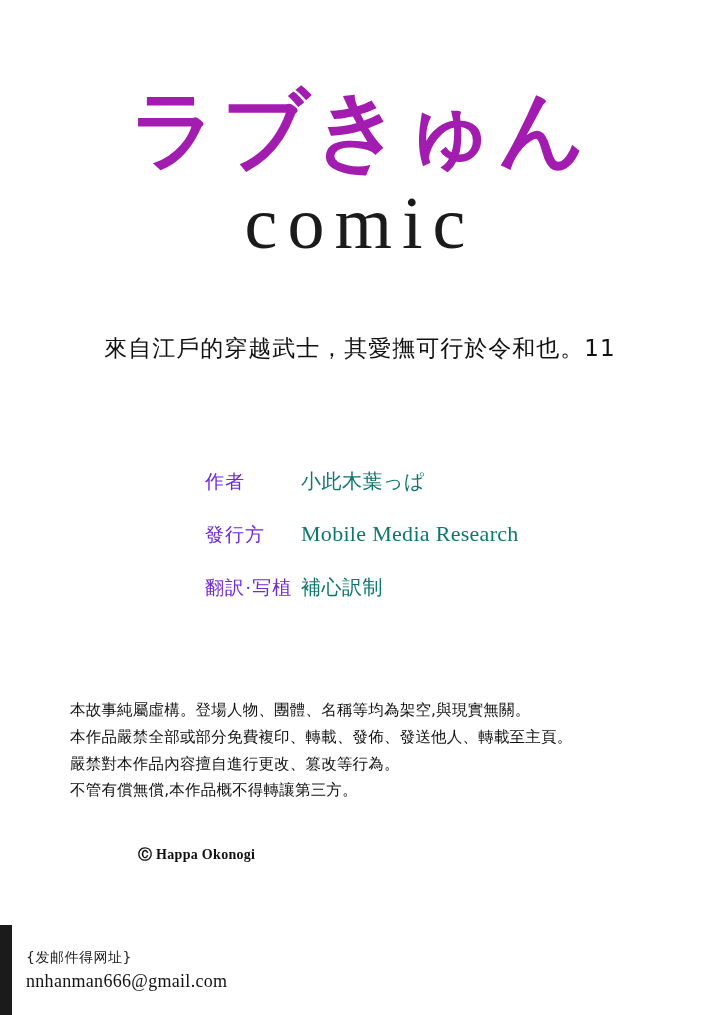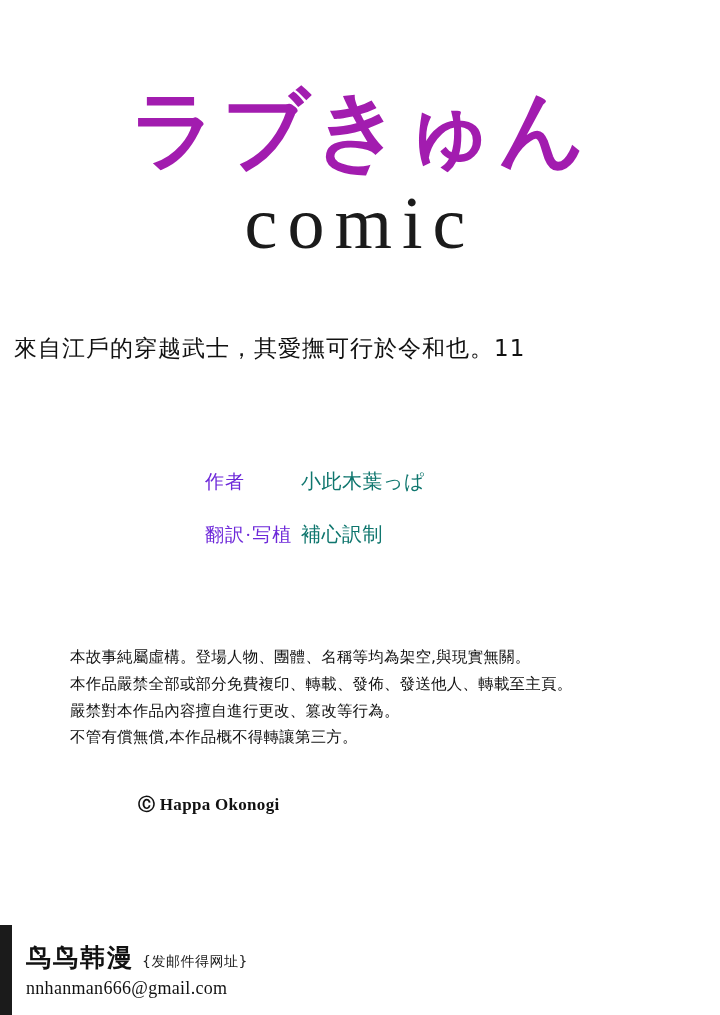--- a/index.html
+++ b/index.html
@@ -44,21 +44,21 @@
     font-size: 74px;
     font-weight: 400;
     color: #1b1b1b;
     letter-spacing: 10px;
     line-height: 1.0;
   }
 
   
   .title-wrap {
     margin-top: 72px;
-    text-align: left;
+    text-align: center;
     padding: 0 14px;
   }
   .title {
     font-family: "DejaVu Sans", sans-serif;
     font-size: 23px;
     font-weight: 400;
     color: #111111;
     letter-spacing: 1px;
     line-height: 1.4;
   }
@@ -110,21 +110,21 @@
     line-height: 1.72;
     letter-spacing: 0.2px;
     white-space: nowrap;
   }
 
   
   .copyright {
     margin-top: 42px;
     padding-left: 138px;
     font-family: "Liberation Serif", serif;
-    font-size: 17px;
+    font-size: 14px;
     font-weight: 700;
     color: #111;
     letter-spacing: 0.3px;
   }
 
   
   .footer {
     position: absolute;
     left: 0;
     right: 0;
@@ -187,38 +187,41 @@
   <div class="title-wrap">
     <div class="title">來自江戶的穿越武士，其愛撫可行於令和也。11</div>
   </div>
 
   <div class="credits">
     <div class="credit-row">
       <span class="credit-label">作者</span>
       <span class="credit-value">小此木葉っぱ</span>
     </div>
     <div class="credit-row">
+      <span class="credit-label">發行方</span>
+      <span class="credit-value latin">Mobile Media Research</span>
+    </div>
+    <div class="credit-row">
       <span class="credit-label">翻訳·写植</span>
       <span class="credit-value">補心訳制</span>
     </div>
   </div>
 
   <div class="notice">
     <div class="notice-line">本故事純屬虛構。登場人物、團體、名稱等均為架空,與現實無關。</div>
     <div class="notice-line">本作品嚴禁全部或部分免費複印、轉載、發佈、發送他人、轉載至主頁。</div>
     <div class="notice-line">嚴禁對本作品內容擅自進行更改、篡改等行為。</div>
     <div class="notice-line">不管有償無償,本作品概不得轉讓第三方。</div>
   </div>
 
   <div class="copyright">Ⓒ Happa Okonogi</div>
 
   <div class="footer">
     <div class="footer-stripe"></div>
     <div class="footer-inner">
       <div class="footer-top">
-        <span class="footer-brand">鸟鸟韩漫</span>
         <span class="footer-note">{发邮件得网址}</span>
       </div>
       <div class="footer-mail">nnhanman666@gmail.com</div>
     </div>
   </div>
 
 </div>
 
 </body></html>

